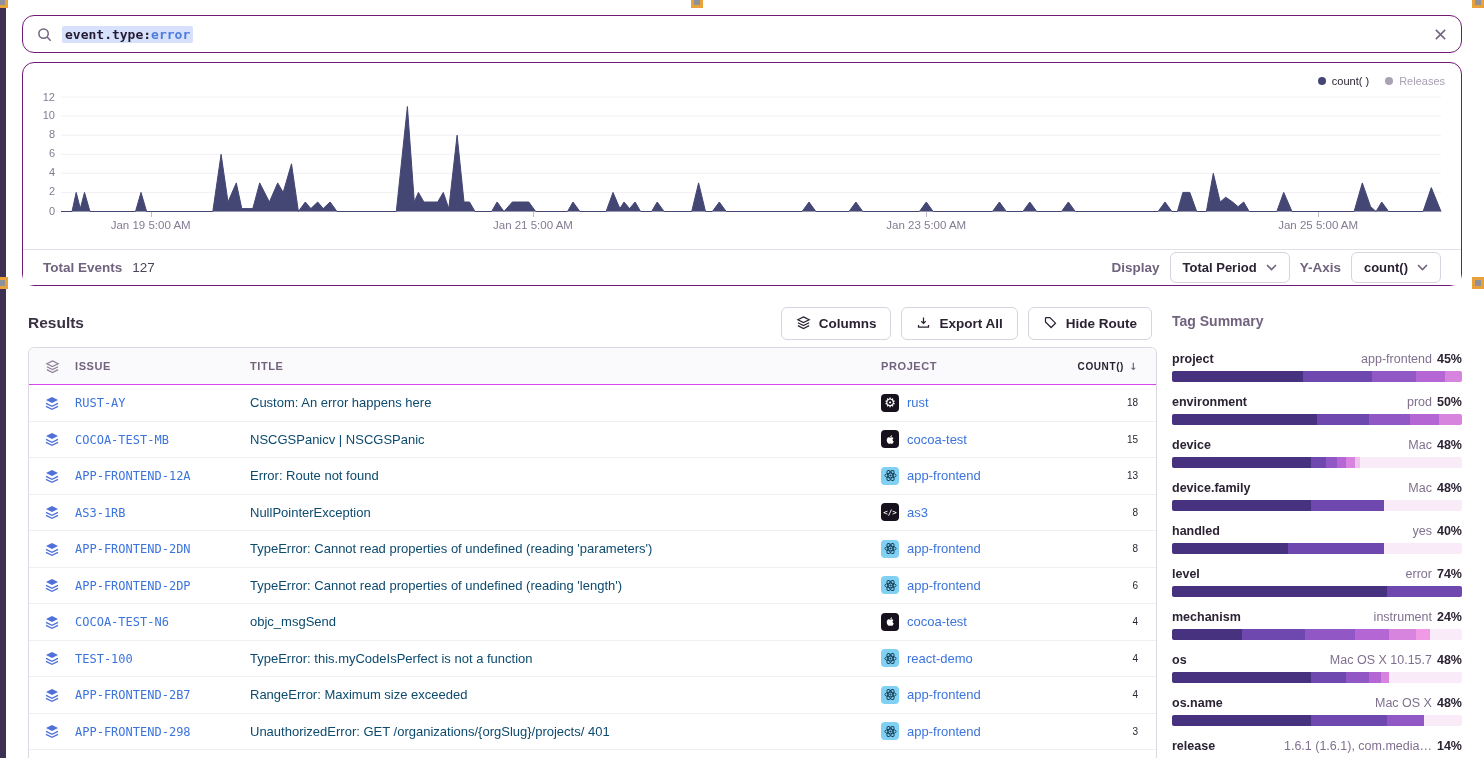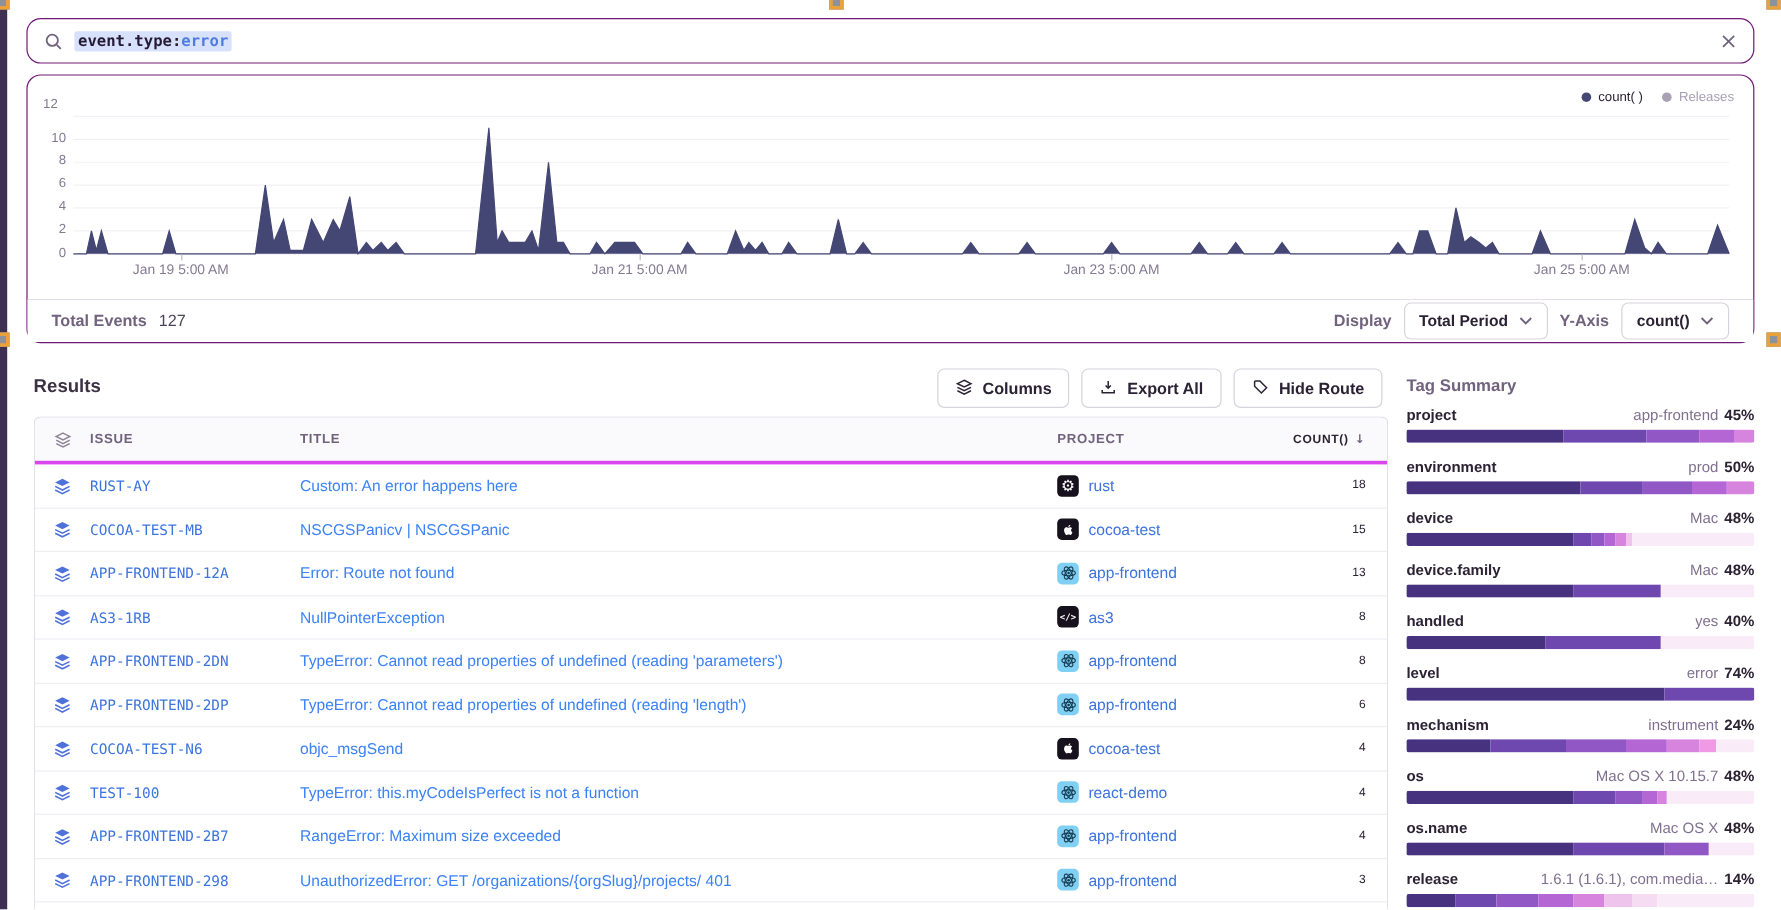--- a/index.html
+++ b/index.html
@@ -42,40 +42,40 @@
   
   .results-title{position:absolute;left:28px;top:314px;font-size:15.5px;font-weight:bold;color:#3a3242}
   .results-actions{position:absolute;top:307px;right:332px;display:flex;gap:10px;z-index:4}
   .btn{display:flex;align-items:center;gap:8px;height:33px;padding:0 14px;border:1px solid #d8d3de;border-radius:6px;
        background:#fff;font-weight:bold;font-size:13.5px;color:#2b2233;font-family:inherit;cursor:pointer}
 
   
   .table{position:absolute;left:28px;top:347px;width:1127px;height:410px;border:1px solid #ddd8e2;border-bottom:none;
          border-radius:6px 6px 0 0;overflow:hidden;background:#fff}
   .thead,.trow{display:grid;grid-template-columns:46px 175px 1fr 185px 90px;align-items:center}
-  .thead{height:36px;background:#faf9fb;border-bottom:3px solid #d946ef;color:#71637e;font-size:11px;
+  .thead{height:36px;background:#faf9fb;border-bottom:1px solid #d946ef;color:#71637e;font-size:11px;
          font-weight:bold;letter-spacing:.6px}
   .trow{height:36.5px;border-bottom:1px solid #f1edf3;font-size:13px;box-sizing:border-box}
   .cell-icon{display:flex;justify-content:center;align-items:center}
   .hcell{white-space:nowrap}
   .issue-link{font-family:"DejaVu Sans Mono",monospace;font-size:12px;color:#3c74dd;cursor:pointer;text-decoration:none}
-  .title-cell{color:#3b82f6;padding-right:10px;white-space:nowrap;overflow:hidden}
+  .title-cell{color:#0c4a6e;padding-right:10px;white-space:nowrap;overflow:hidden}
   .project-cell{display:flex;align-items:center;gap:8px}
   .project-link{color:#3c74dd;cursor:pointer}
   .chip{width:18px;height:18px;border-radius:4px;display:flex;align-items:center;justify-content:center;flex:none}
   .chip.dark{background:#16111c;color:#fff}
   .chip.react{background:#7fd0f2}
   .chip .gear{font-size:13px;line-height:1;color:#fff}
   .chip .codetxt{font-family:"DejaVu Sans Mono",monospace;font-size:7.5px;font-weight:bold;color:#fff}
   .count-cell{text-align:right;padding-right:18px;color:#2b2233;font-size:10px}
   .sort-arrow{margin-left:5px;color:#71637e;font-family:"DejaVu Sans",sans-serif}
 
   
   .tags{position:absolute;left:1172px;top:313px;width:290px}
-  .tags-title{font-size:14px;font-weight:bold;color:#71637e;margin-bottom:10px}
+  .tags-title{font-size:14px;font-weight:bold;color:#71637e;margin-bottom:23px}
   .tag-item{margin-bottom:13px}
   .tag-head{display:flex;align-items:baseline;font-size:12.5px;margin-bottom:5px;line-height:14px}
   .tag-name{font-weight:bold;color:#2b2233}
   .tag-val{margin-left:auto;color:#80708f;white-space:nowrap;overflow:hidden;max-width:210px}
   .tag-pct{color:#2b2233;font-weight:bold;margin-left:5px}
   .tag-bar{height:11px;display:flex;border-radius:2px;overflow:hidden;cursor:pointer}
   .seg{height:100%}
 </style>
 </head>
 <body>
@@ -144,21 +144,21 @@
           </svg>
       </button>
     </div>
   </div>
 <div class="ytick" style="top: 141.5px;">0</div>
     <div class="ytick" style="top: 122.417px;">2</div>
     <div class="ytick" style="top: 103.333px;">4</div>
     <div class="ytick" style="top: 84.25px;">6</div>
     <div class="ytick" style="top: 65.1667px;">8</div>
     <div class="ytick" style="top: 46.0833px;">10</div>
-    <div class="ytick" style="top: 18px; text-align: center;">12</div>
+    <div class="ytick" style="top: 28px;">12</div>
     <div class="xtick-label" style="left: 67.7px;">Jan 19 5:00 AM</div>
     <div class="xtick-mark" style="left: 127.7px;"></div>
     <div class="xtick-label" style="left: 449.96px;">Jan 21 5:00 AM</div>
     <div class="xtick-mark" style="left: 509.96px;"></div>
     <div class="xtick-label" style="left: 843.26px;">Jan 23 5:00 AM</div>
     <div class="xtick-mark" style="left: 903.26px;"></div>
     <div class="xtick-label" style="left: 1235.18px;">Jan 25 5:00 AM</div>
     <div class="xtick-mark" style="left: 1295.18px;"></div>
   </div>
 

